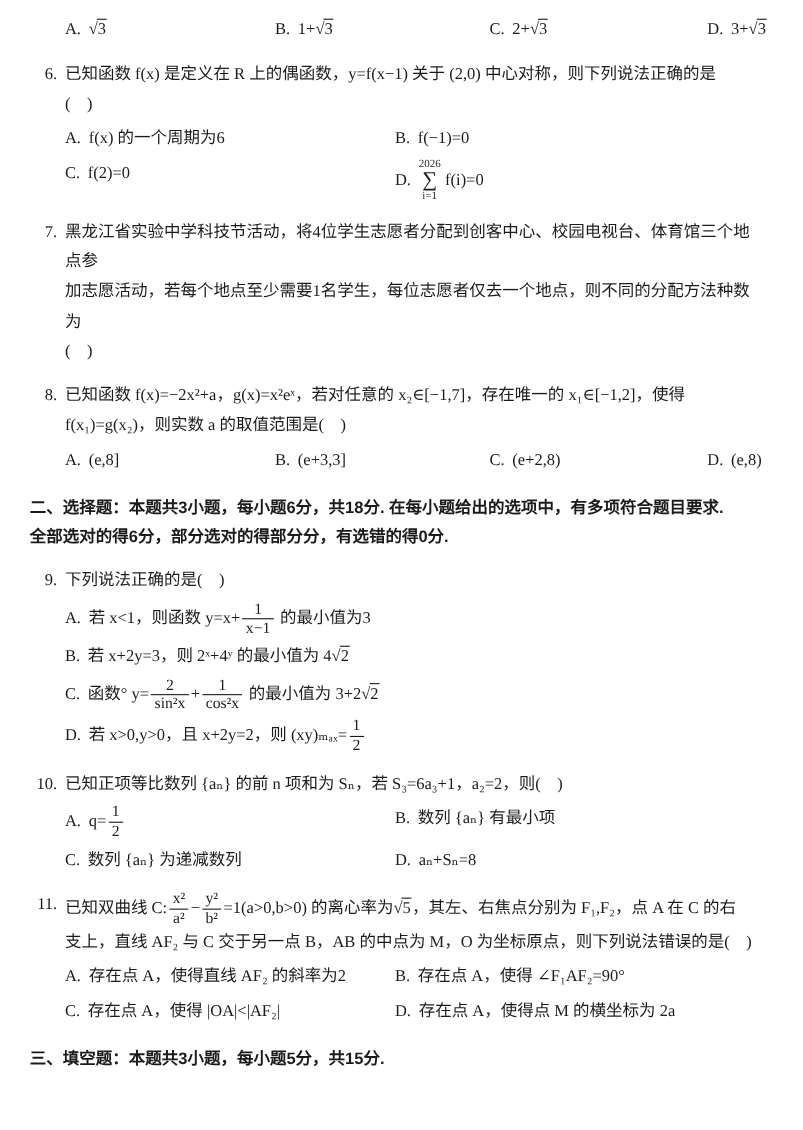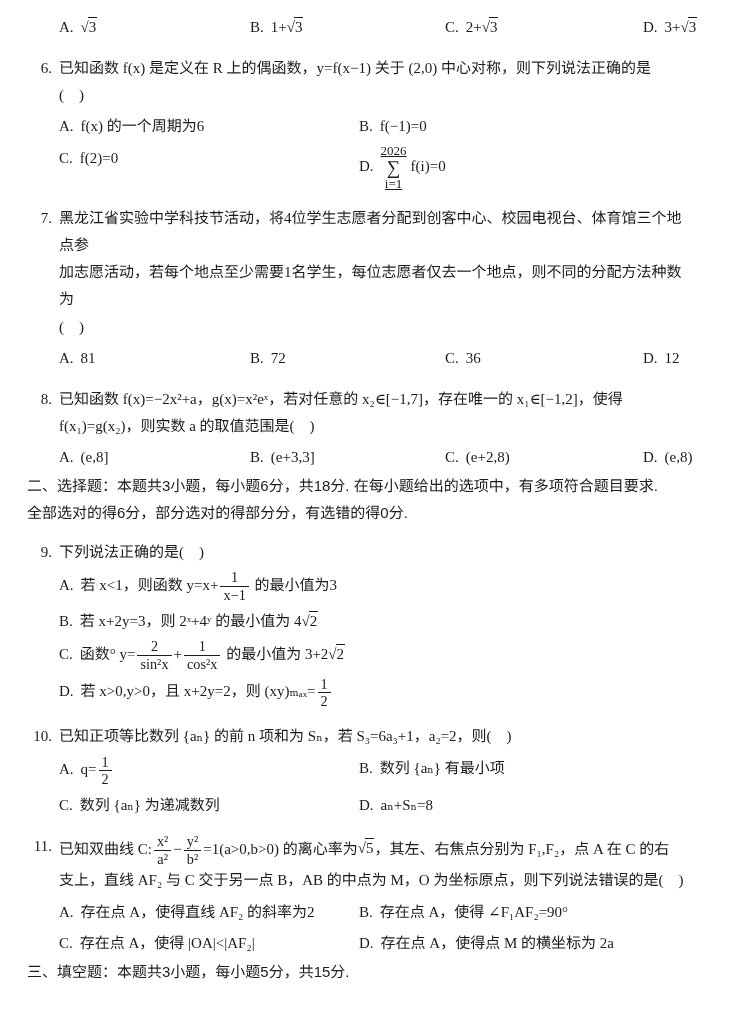--- a/index.html
+++ b/index.html
@@ -15,31 +15,31 @@
   .qtail .opts{margin-left:32px;}
   .question{display:flex;margin-top:13px;}
   .qnum{flex:none;width:25px;text-align:right;margin-right:7px;line-height:1.82;}
   .qbody{flex:1;min-width:0;}
   .opts{margin-top:3px;}
   .opts-4{display:grid;grid-template-columns:148px 152px 155px auto;gap:43px;}
   .opts-2{display:grid;grid-template-columns:300px auto;row-gap:3px;}
   .opts-1 .opt{margin-top:3px;}
   .opt{line-height:1.9;}
   .olabel{margin-right:7px;}
-  .section-head{font-family:"Liberation Sans","DejaVu Sans",sans-serif;font-weight:400;}
+  .section-head{margin-top:15px;font-family:"Liberation Sans","DejaVu Sans",sans-serif;font-weight:700;}
   .section-head .line{line-height:1.8;}
   
   .frac{display:inline-block;vertical-align:middle;text-align:center;font-size:0.95em;line-height:1.18;margin:0 2px;}
   .fnum{display:block;padding:0 3px;border-bottom:1px solid currentColor;}
   .fden{display:block;padding:0 3px;}
   .sqrt{white-space:nowrap;}
   .rad{letter-spacing:-1px;}
   .sqrt-c{display:inline-block;border-top:1.3px solid currentColor;padding:0 1px;line-height:1.25;}
   .sum{display:inline-flex;flex-direction:column;align-items:center;vertical-align:middle;line-height:1;margin-right:4px;}
-  .sum-top,.sum-bot{font-size:13px;line-height:1.15;text-decoration:underline;}
+  .sum-top,.sum-bot{font-size:10px;line-height:1.15;}
   .sum-sym{font-size:19px;line-height:.95;}
 </style>
 </head>
 <body>
 
 <div class="page">
 
   <section class="qtail">
     <div class="opts opts-4">
       <div class="opt"><span class="olabel">A.</span><span class="omath"><span class="sqrt"><span class="rad">√</span><span class="sqrt-c">3</span></span></span></div>
@@ -66,26 +66,20 @@
       </div>
     </div>
   </section>
 
   <section class="question">
     <div class="qnum">7.</div>
     <div class="qbody">
       <div class="line">黑龙江省实验中学科技节活动，将4位学生志愿者分配到创客中心、校园电视台、体育馆三个地点参</div>
       <div class="line">加志愿活动，若每个地点至少需要1名学生，每位志愿者仅去一个地点，则不同的分配方法种数为</div>
       <div class="line">(&nbsp;&nbsp;&nbsp;&nbsp;)</div>
-      <div class="opts opts-4">
-        <div class="opt"><span class="olabel">A.</span><span class="omath">81</span></div>
-        <div class="opt"><span class="olabel">B.</span><span class="omath">72</span></div>
-        <div class="opt"><span class="olabel">C.</span><span class="omath">36</span></div>
-        <div class="opt"><span class="olabel">D.</span><span class="omath">12</span></div>
-      </div>
     </div>
   </section>
 
   <section class="question">
     <div class="qnum">8.</div>
     <div class="qbody">
       <div class="line">已知函数 f(x)=−2x²+a，g(x)=x²eˣ，若对任意的 x₂∈[−1,7]，存在唯一的 x₁∈[−1,2]，使得</div>
       <div class="line">f(x₁)=g(x₂)，则实数 a 的取值范围是(&nbsp;&nbsp;&nbsp;&nbsp;)</div>
       <div class="opts opts-4">
         <div class="opt"><span class="olabel">A.</span><span class="omath">(e,8]</span></div>

